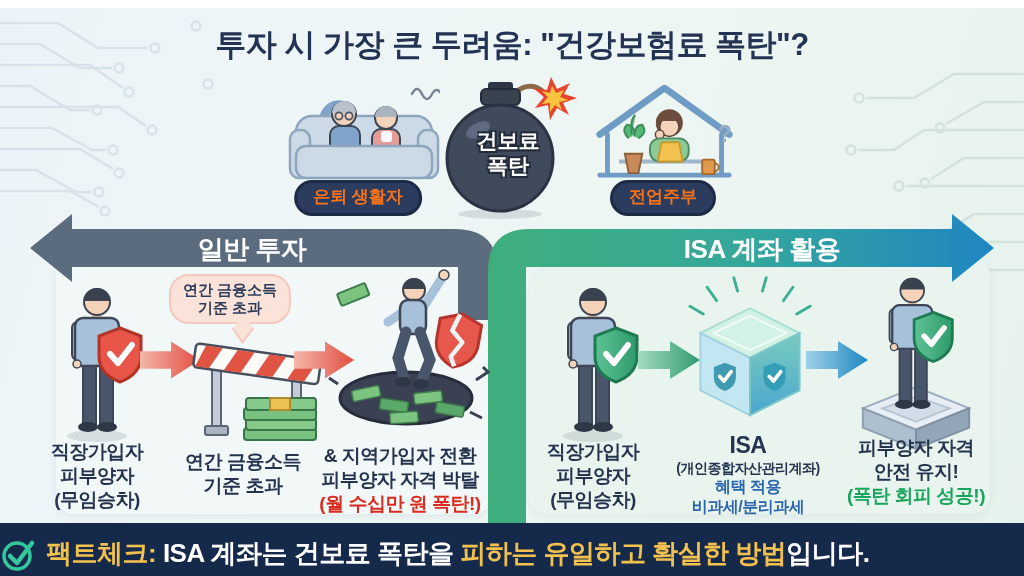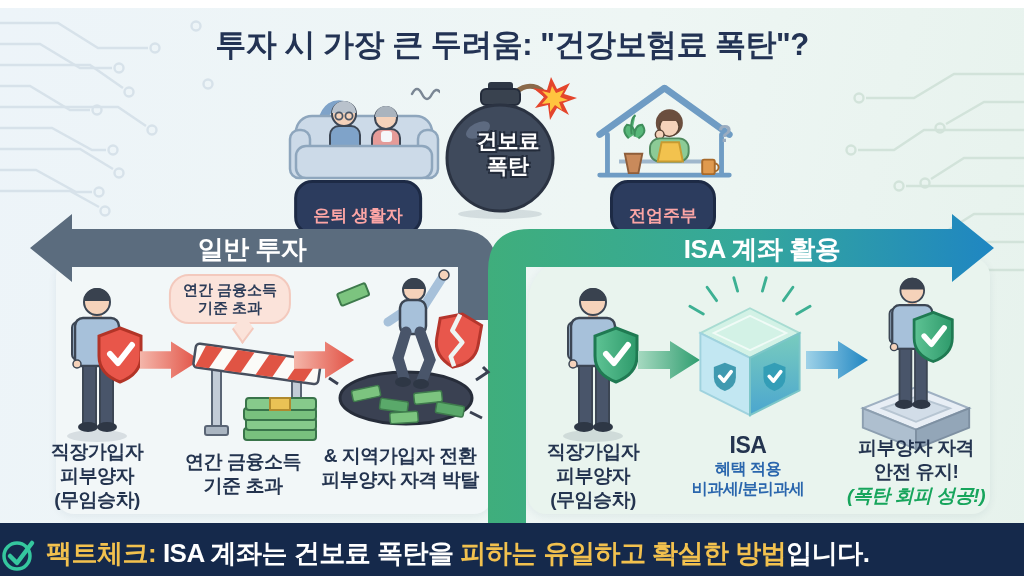--- a/index.html
+++ b/index.html
@@ -3,36 +3,36 @@
 <meta charset="utf-8">
 <style>
   html,body{margin:0;padding:0;}
   body{width:1024px;height:576px;overflow:hidden;position:relative;
        font-family:"Liberation Sans","DejaVu Sans",sans-serif;}
   .stage{position:absolute;inset:0;width:1024px;height:576px;
          background:linear-gradient(105deg,#edf4f9 0%,#eef6f4 55%,#e6f2ec 100%);margin-top:8px;}
   .abs{position:absolute;}
   .title{left:0;top:16px;width:1024px;text-align:center;font-size:31px;font-weight:800;
          color:#233354;letter-spacing:-0.5px;}
-  .pill{transform:translateX(-50%);background:#2c3c5e;border:3px solid #1d2a45;color:#fca5a5;
-        font-size:17px;font-weight:800;padding:21px 16px 5px;border-radius:18px;white-space:nowrap;}
+  .pill{transform:translateX(-50%);background:#2c3c5e;border:3px solid #1d2a45;color:#f97316;
+        font-size:17px;font-weight:800;padding:2px 16px 5px;border-radius:18px;white-space:nowrap;}
   .panel{border-radius:18px;box-shadow:0 2px 8px rgba(30,60,90,.07);}
   .panel-left{left:56px;top:250px;width:436px;height:256px;background:#f2f7f8;
               border-top-right-radius:44px;}
   .panel-right{left:528px;top:250px;width:462px;height:256px;background:#e9f4ee;
                border-top-left-radius:44px;}
   .arrow-label{transform:translateX(-50%);color:#fff;font-size:26px;font-weight:800;
                white-space:nowrap;letter-spacing:-0.5px;}
   .label{transform:translateX(-50%);text-align:center;font-weight:800;color:#24344f;
          font-size:19px;line-height:24px;white-space:nowrap;letter-spacing:-0.5px;}
   .label .sub{font-size:14px;line-height:18px;}
   .label .big{font-size:23px;line-height:27px;}
   .red-t{color:#d92b1f;}
   .green-t{color:#17a familiar;}
-  .green-t{color:#17a55c;font-style:italic;}
+  .green-t{color:#17a55c;}
   .blue-t{color:#2a66ad;}
   .bubble{transform:translateX(-50%);background:#fbe3da;border:2px solid #f3c9bd;border-radius:20px;
           padding:5px 12px;text-align:center;font-size:15px;line-height:18px;font-weight:800;color:#2c3c58;
           white-space:nowrap;}
   .bubble-tail{width:16px;height:16px;background:#fbe3da;border-right:2px solid #f3c9bd;
                border-bottom:2px solid #f3c9bd;transform:rotate(55deg) skewX(18deg);}
   .bomb-text{transform:translateX(-50%);text-align:center;color:#fff;font-size:21px;line-height:25px;
              font-weight:900;letter-spacing:0;
              text-shadow:2px 2px 0 #232b3a,-2px 2px 0 #232b3a,2px -2px 0 #232b3a,-2px -2px 0 #232b3a;}
   .footer{left:0;top:515px;width:1024px;height:61px;background:#15294b;display:flex;
@@ -257,20 +257,21 @@
       <ellipse cx="93" cy="118" rx="8" ry="5" fill="#2e3745"></ellipse>
     </g>
     <g transform="translate(112,42) rotate(10)">
       <path d="M23,2 L44,10 V30 Q44,48 23,56 Q2,48 2,30 V10 Z" fill="#e8574c" stroke="#b5352c" stroke-width="3"></path>
       <path d="M21,3 L16,20 L28,30 L19,46 L24,55" stroke="#eef4f2" stroke-width="4.5" fill="none" stroke-linejoin="round"></path>
     </g>
   </svg>
   <div class="abs label" style="left:400px;top:436px">
     <div>&amp; 지역가입자 전환</div>
     <div>피부양자 자격 박탈</div>
+    <div class="red-t">(월 수십만 원 폭탄!)</div>
   </div>
 
   <svg class="abs" style="left:551px;top:276px" width="90" height="160" viewBox="0 0 90 160">
     <defs>
         <linearGradient id="gs1" x1="0" y1="0" x2="1" y2="0">
       <stop offset="0" stop-color="#5ec394"></stop>
           <stop offset="1" stop-color="#2e9a6b"></stop>
         </linearGradient>
       </defs>
     <ellipse cx="42" cy="152" rx="30" ry="6" fill="rgba(60,80,100,.15)"></ellipse>
@@ -328,20 +329,21 @@
       <path d="M23,2 L44,10 V30 Q44,48 23,56 Q2,48 2,30 V10 Z" fill="#2d8fa6" opacity=".88"></path>
       <path d="M13,28 L21,37 L35,19" stroke="#fff" stroke-width="7" fill="none" stroke-linecap="round" stroke-linejoin="round"></path>
     </g>
     <g transform="translate(78,92) scale(0.55)">
       <path d="M23,2 L44,10 V30 Q44,48 23,56 Q2,48 2,30 V10 Z" fill="#2d9ab4" opacity=".88"></path>
       <path d="M13,28 L21,37 L35,19" stroke="#fff" stroke-width="7" fill="none" stroke-linecap="round" stroke-linejoin="round"></path>
     </g>
   </svg>
   <div class="abs label" style="left:748px;top:424px">
     <div class="big">ISA</div>
+    <div class="sub">(개인종합자산관리계좌)</div>
     <div class="blue-t" style="font-size:16px;line-height:20px">혜택 적용</div>
     <div class="blue-t" style="font-size:16px;line-height:20px">비과세/분리과세</div>
   </div>
 
   <svg class="abs" style="left:806px;top:330px" width="64" height="44" viewBox="0 0 64 44">
     <defs>
         <linearGradient id="ba1" x1="0" y1="0" x2="1" y2="0">
       <stop offset="0" stop-color="#9fd2e8"></stop>
           <stop offset="1" stop-color="#1f86c2"></stop>
         </linearGradient>

